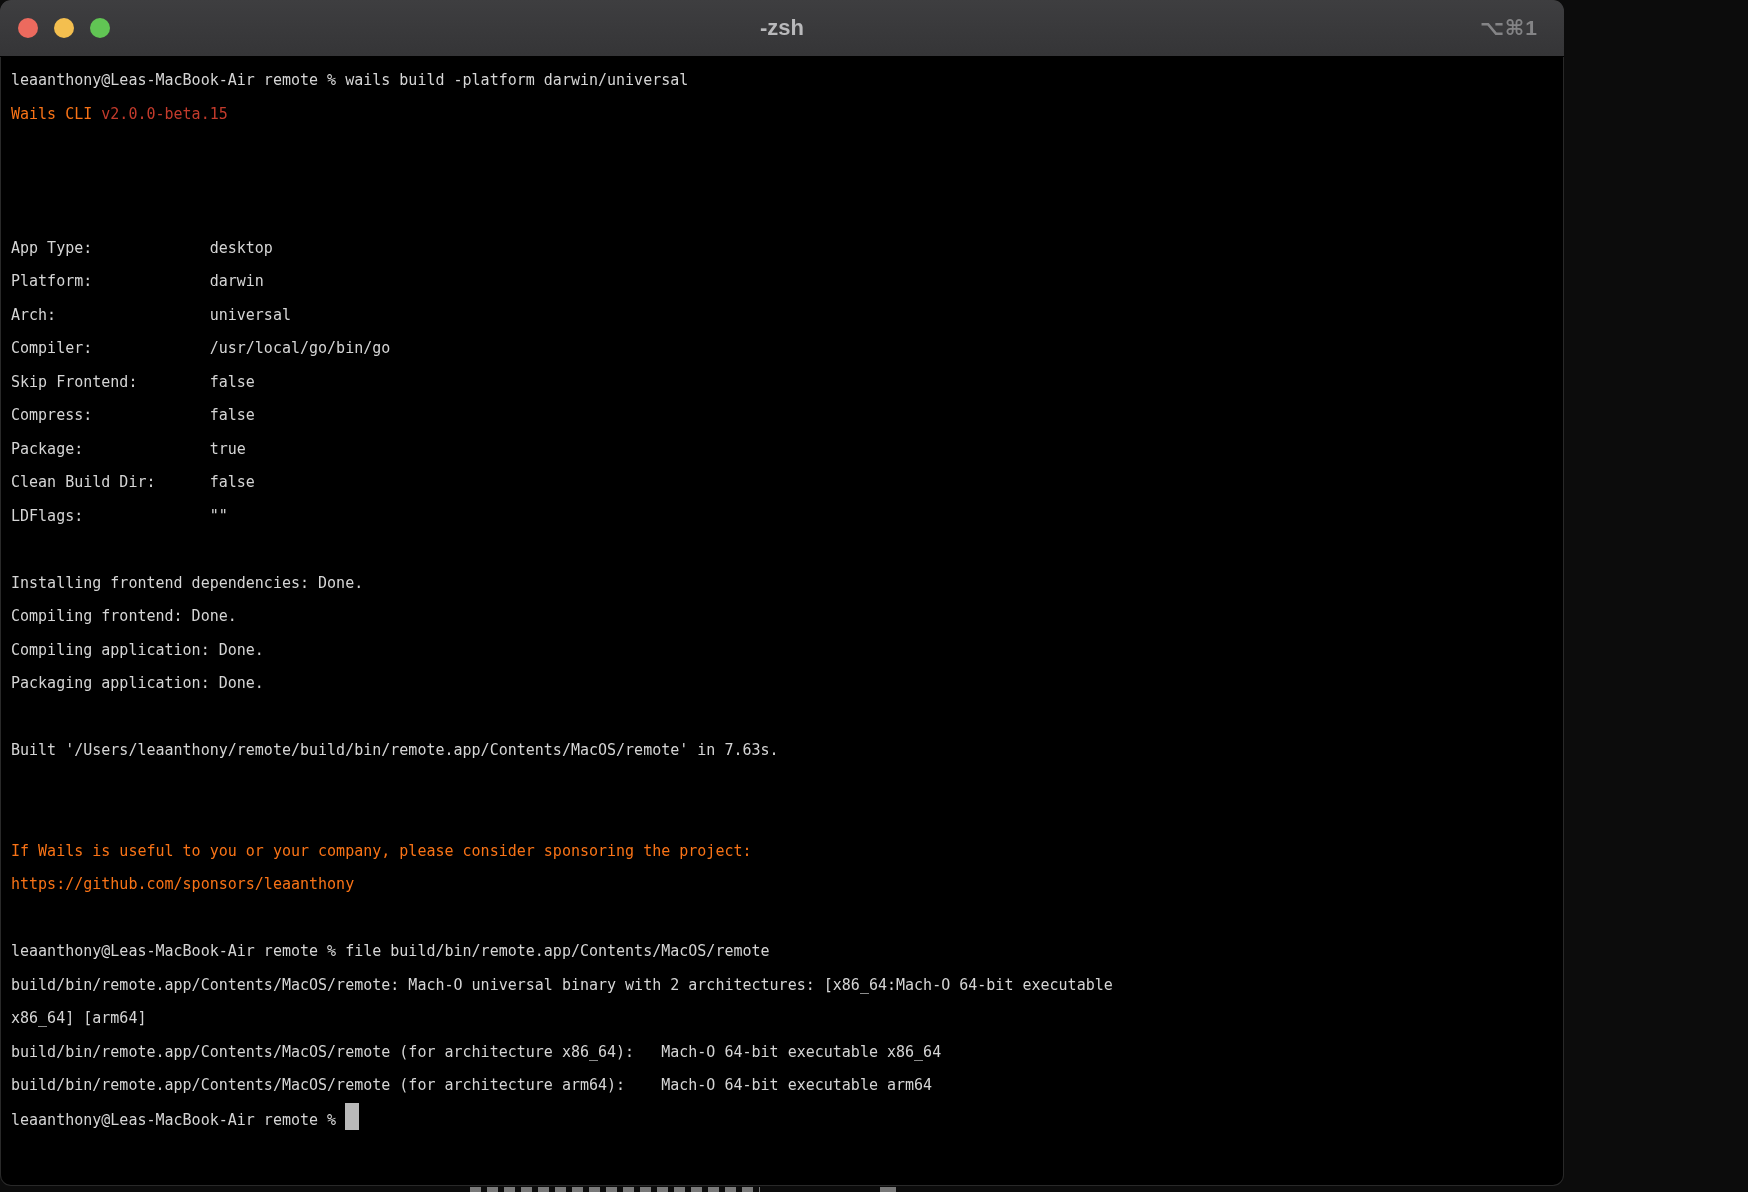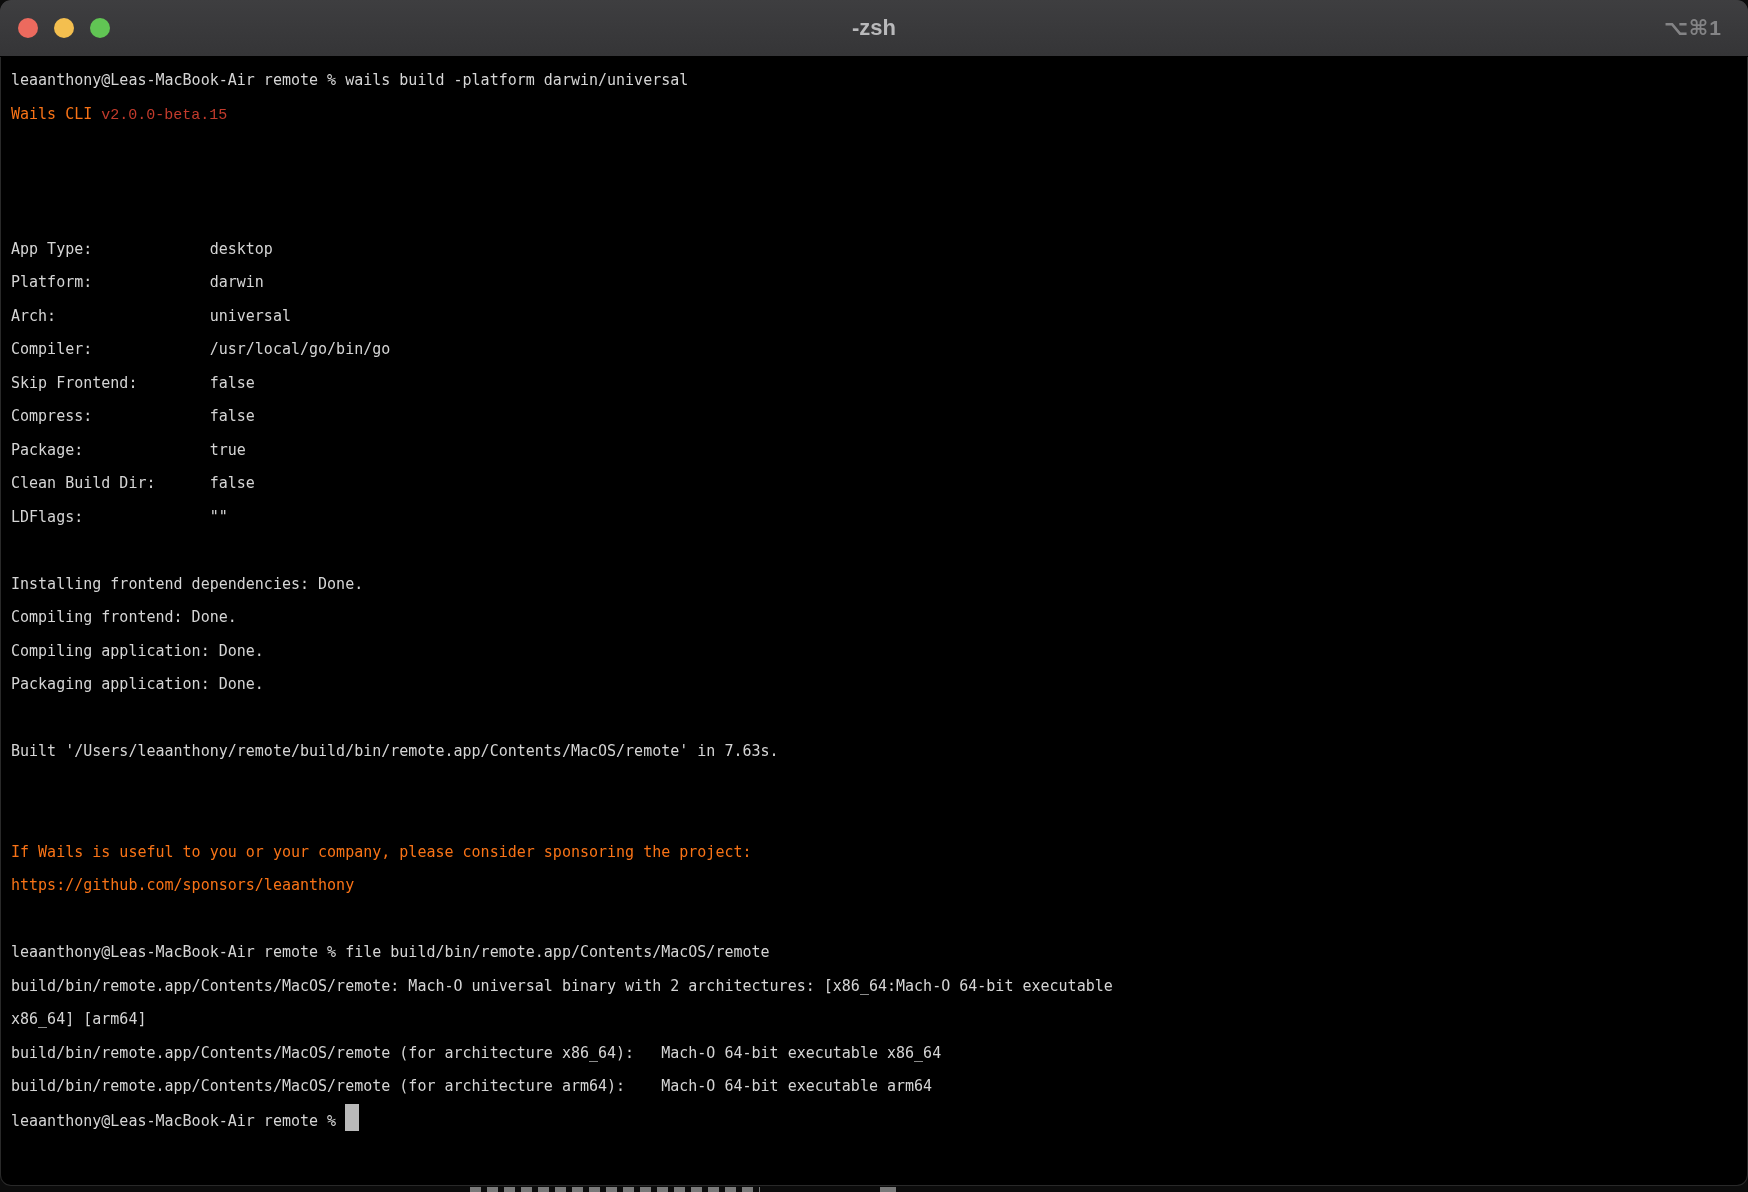--- a/index.html
+++ b/index.html
@@ -5,21 +5,21 @@
   html,body{margin:0;padding:0;background:#0c0c0c;}
   .stage{position:relative;width:1748px;height:1192px;overflow:hidden;
          font-family:"DejaVu Sans Mono",monospace;}
   
   .behind-sliver{position:absolute;left:0;bottom:0;width:1748px;height:8px;background:#0c0c0c;}
   .frag{position:absolute;bottom:0;height:5px;background:#8d8d8d;opacity:.85;}
   .frag.f1{left:470px;width:290px;
     background:repeating-linear-gradient(90deg,#8d8d8d 0 11px,transparent 11px 17px);}
   .frag.f2{left:880px;width:16px;}
 
-  .window{position:absolute;left:0;top:0;width:1748px;height:1186px;
+  .window{position:absolute;left:0;top:0;width:1564px;height:1186px;
           border-radius:11px;overflow:hidden;background:#000;
           box-shadow:inset 0 0 0 1px rgba(255,255,255,0.16);}
   .titlebar{position:relative;height:56px;
             background:linear-gradient(#3e3e40,#353537);
             border-bottom:1px solid #000;border-radius:11px 11px 0 0;
             font-family:"Liberation Sans","DejaVu Sans",sans-serif;}
   .traffic{position:absolute;left:18px;top:18px;display:flex;gap:16px;}
   .tl{width:20px;height:20px;border-radius:50%;display:block;}
   .tl.red{background:#ec6a5e;}
   .tl.yellow{background:#f4bf4f;}
@@ -29,21 +29,21 @@
   .shortcut{position:absolute;right:26px;top:0;height:56px;line-height:56px;
             color:#848486;font-weight:bold;font-size:21px;letter-spacing:1px;}
 
   .content{position:absolute;left:0;top:57px;right:0;bottom:0;
            padding:7px 6px 0 11px;overflow:hidden;}
   .line{min-height:33.5px;line-height:33.5px;font-size:15px;white-space:pre;
         color:#d5d5d5;}
   .seg{white-space:pre;}
   .seg.default{color:#d5d5d5;}
   .seg.yellow{color:#f97316;}
-  .seg.red{color:#c33b2c;font-family:Liberation Mono, monospace;}
+  .seg.red{color:#c33b2c;}
   .cursor{display:inline-block;width:14px;height:27px;background:#b9b9b9;
           vertical-align:-5px;}
 </style>
 </head>
 <body>
 
 <div class="stage">
 
   <div class="behind-sliver">
     <span class="frag f1"></span>

